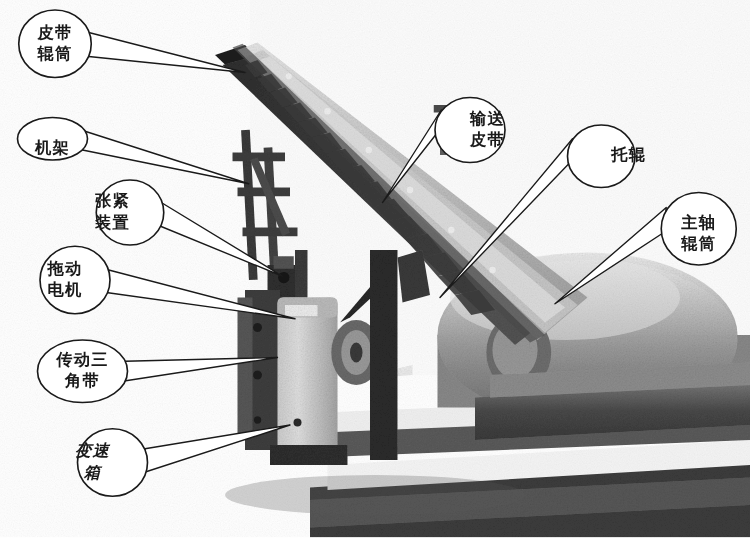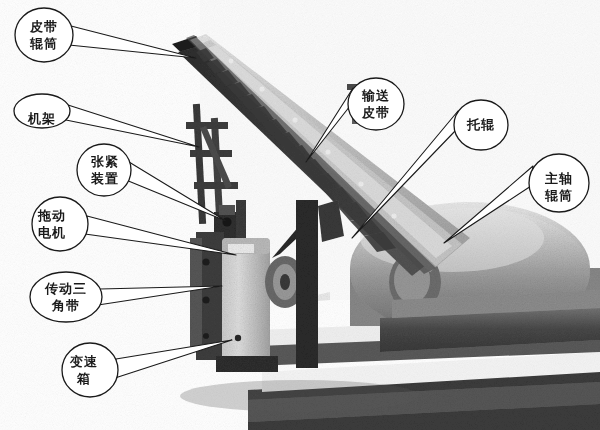--- a/index.html
+++ b/index.html
@@ -233,41 +233,41 @@
   </svg>
 
   <div id="callout-labels">
       <div class="callout-text" style="left: 15px; top: 8px; width: 58px; height: 54px;">
         <span>皮带</span>
         <span>辊筒</span>
       </div>
       <div class="callout-text" style="left: 14px; top: 94px; width: 56px; height: 50px;">
         <span>机架</span>
       </div>
-      <div class="callout-text" style="left: 78px; top: 144px; width: 54px; height: 52px;">
+      <div class="callout-text" style="left: 63px; top: 144px; width: 54px; height: 52px;">
         <span>张紧</span>
         <span>装置</span>
       </div>
       <div class="callout-text" style="left: 24px; top: 197px; width: 56px; height: 54px;">
         <span>拖动</span>
         <span>电机</span>
       </div>
       <div class="callout-text" style="left: 30px; top: 272px; width: 72px; height: 50px;">
         <span>传动三</span>
         <span>角带</span>
       </div>
-      <div class="callout-text" style="left: 56px; top: 343px; width: 56px; height: 54px;">
+      <div class="callout-text" style="left: 46px; top: 343px; width: 56px; height: 54px; font-style: italic;">
         <span>变速</span>
         <span>箱</span>
       </div>
-      <div class="callout-text" style="left: 348px; top: 78px; width: 56px; height: 52px;">
+      <div class="callout-text" style="left: 362px; top: 78px; width: 56px; height: 52px;">
         <span>输送</span>
         <span>皮带</span>
       </div>
-      <div class="callout-text" style="left: 454px; top: 100px; width: 54px; height: 50px;">
+      <div class="callout-text" style="left: 476px; top: 100px; width: 54px; height: 50px;">
         <span>托辊</span>
       </div>
       <div class="callout-text" style="left: 529px; top: 158px; width: 60px; height: 58px;">
         <span>主轴</span>
         <span>辊筒</span>
       </div>
     </div>
 
 </div>
 

